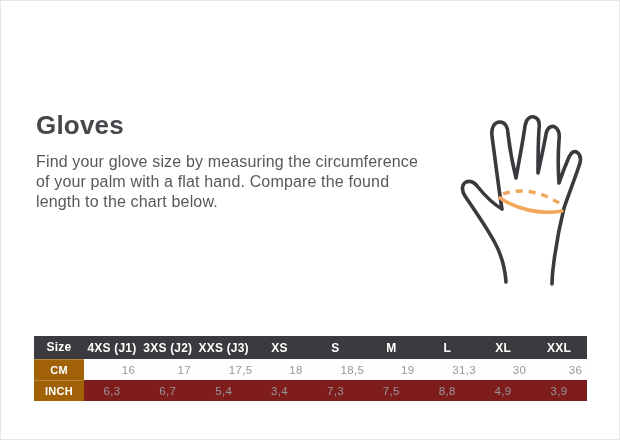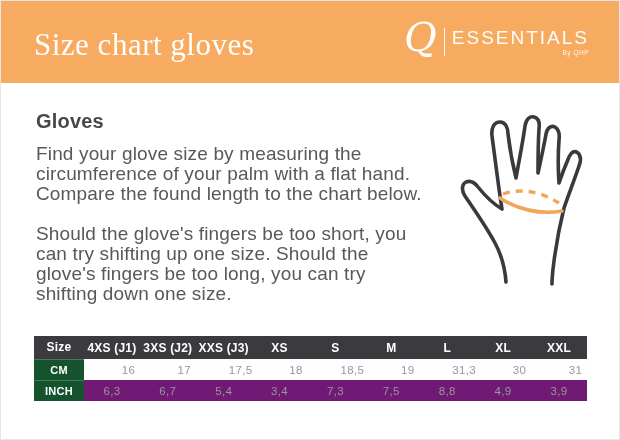--- a/index.html
+++ b/index.html
@@ -24,64 +24,52 @@
   .logo-q {
     font-family:"DejaVu Serif", serif; font-style:italic; font-weight:400;
     font-size:40px; line-height:0.9; margin-right:7px; padding-bottom:10px;
   }
   .logo-bar { width:1px; height:28px; background:rgba(255,255,255,0.9); margin-right:7px; }
   .logo-right { display:flex; flex-direction:column; align-items:flex-end; }
   .logo-name { font-size:19px; font-weight:300; letter-spacing:2px; line-height:1.1; color:rgba(255,255,255,0.97); }
   .logo-byline { font-size:6.5px; letter-spacing:0.5px; color:rgba(255,255,255,0.9); margin-top:1px; }
   
   .text-col { position:absolute; left:35px; top:109px; width:392px; }
-  .section-heading { font-size:20px; font-weight:600; color:#47474B; letter-spacing:0.2px; margin-bottom:11px; }
-  .text-col p { font-size:19px; line-height:20px; color:#58585D; letter-spacing:0.15px; margin-bottom:20px; }
+  .section-heading { font-size:26px; font-weight:600; color:#47474B; letter-spacing:0.2px; margin-bottom:11px; }
+  .text-col p { font-size:16px; line-height:20px; color:#58585D; letter-spacing:0.15px; margin-bottom:20px; }
   
   .illustration { position:absolute; left:447px; top:95px; width:165px; height:207px; }
   .illustration svg { display:block; width:100%; height:100%; }
   
   .size-table {
     position:absolute; left:33px; top:335px; width:553px;
     border-collapse:collapse; table-layout:fixed; text-align:center;
   }
   .size-table col.c-label { width:50px; }
   .size-table thead th {
     background:#3B3B3F; color:#ffffff; font-size:12px; font-weight:700;
     height:23px; letter-spacing:0.2px; padding:0 1px;
   }
   .size-table tbody th {
-    background:#14532d; color:#ffffff; font-size:11px; font-weight:700;
+    background:#a16207; color:#ffffff; font-size:11px; font-weight:700;
     border-top:1px solid rgba(255,255,255,0.22); letter-spacing:0.3px;
   }
   .size-table td { font-size:11.5px; color:#97979C; height:21px; letter-spacing:0.3px; }
   .row-cm td { background:#FEFEFE;padding-left:33px; }
-  .row-inch td { background:#701a75; }
+  .row-inch td { background:#7f1d1d; }
 </style>
 </head>
 <body>
 
 <div class="page">
 
-  <header class="banner">
-    <h1 class="banner-title">Size chart gloves</h1>
-    <div class="logo">
-      <span class="logo-q">Q</span>
-      <span class="logo-bar"></span>
-      <span class="logo-right">
-        <span class="logo-name">ESSENTIALS</span>
-        <span class="logo-byline">By QHP</span>
-      </span>
-    </div>
-  </header>
 
   <section class="text-col">
     <h2 class="section-heading">Gloves</h2>
     <p>Find your glove size by measuring the circumference of your palm with a flat hand. Compare the found length to the chart below.</p>
-    <p>Should the glove's fingers be too short, you can try shifting up one size. Should the glove's fingers be too long, you can try shifting down one size.</p>
   </section>
 
   <div class="illustration">
     <svg viewBox="0 0 165 207" xmlns="http://www.w3.org/2000/svg">
 
       <path d="M 58 186
                C 57 172 54 160 47 147
                C 38 130 25 112 17 100
                C 13 94 14 88 18 86
                C 23 84 27 87 30 91
@@ -142,21 +130,21 @@
       <tr class="row-cm">
         <th>CM</th>
         <td>16</td>
         <td>17</td>
         <td>17,5</td>
         <td>18</td>
         <td>18,5</td>
         <td>19</td>
         <td>31,3</td>
         <td>30</td>
-        <td>31</td>
+        <td>36</td>
       </tr>
       <tr class="row-inch">
         <th>INCH</th>
         <td>6,3</td>
         <td>6,7</td>
         <td>5,4</td>
         <td>3,4</td>
         <td>7,3</td>
         <td>7,5</td>
         <td>8,8</td>

